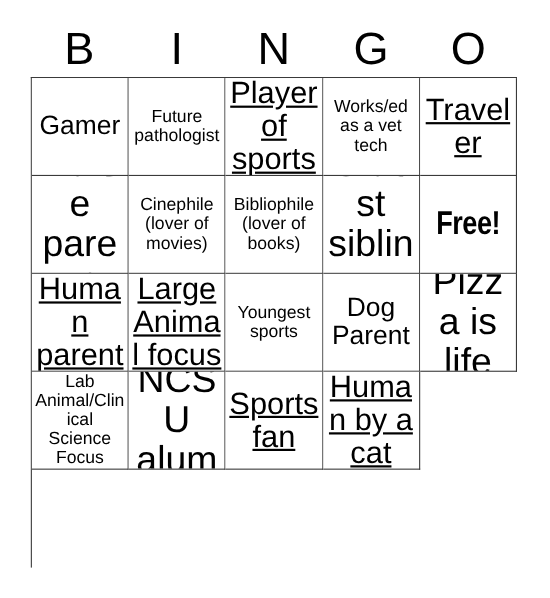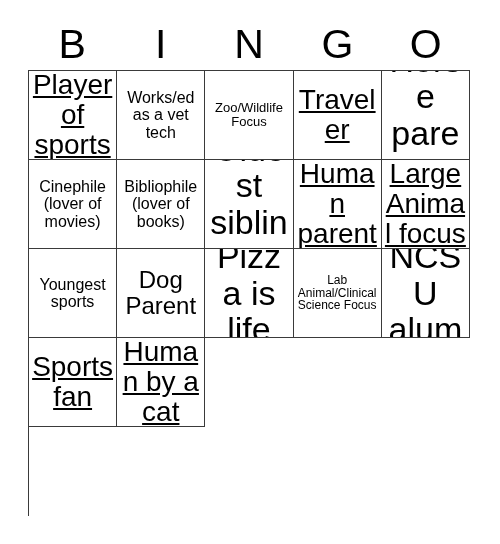--- a/index.html
+++ b/index.html
@@ -77,21 +77,21 @@
     line-height: 1.08;
     word-wrap: break-word;
   }
 
   
   .size-xl  .cell-text { font-size: 34px; }
   .size-lg  .cell-text { font-size: 24px; }
   .size-md  .cell-text { font-size: 28px; text-decoration: underline; }
   .size-sm  .cell-text { font-size: 16px; }
   .size-xs  .cell-text { font-size: 13px; }
-  .size-xxs .cell-text { font-size: 12px; }
+  .size-xxs .cell-text { font-size: 16px; }
 
   
   .cell.free .cell-text {
     font-size: 30px;
     font-weight: bold;
     transform: scaleX(0.82);
     transform-origin: center center;
     letter-spacing: -0.5px;
   }
 </style>
@@ -102,43 +102,49 @@
 
   <div id="header-row">
       <div class="header-letter">B</div>
       <div class="header-letter">I</div>
       <div class="header-letter">N</div>
       <div class="header-letter">G</div>
       <div class="header-letter">O</div>
     </div>
 
   <div id="grid">
+      <div class="cell size-lg">
+        <span class="cell-text">Gamer</span>
+      </div>
+      <div class="cell size-sm">
+        <span class="cell-text">Future pathologist</span>
+      </div>
       <div class="cell size-md">
         <span class="cell-text">Player of sports</span>
       </div>
       <div class="cell size-sm">
         <span class="cell-text">Works/ed as a vet tech</span>
-      </div>
-      <div class="cell size-xs">
-        <span class="cell-text">Zoo/Wildlife Focus</span>
       </div>
       <div class="cell size-md">
         <span class="cell-text">Traveler</span>
       </div>
       <div class="cell size-xl">
         <span class="cell-text">Horse parent</span>
       </div>
       <div class="cell size-sm">
         <span class="cell-text">Cinephile (lover of movies)</span>
       </div>
       <div class="cell size-sm">
         <span class="cell-text">Bibliophile (lover of books)</span>
       </div>
       <div class="cell size-xl">
         <span class="cell-text">Oldest sibling</span>
+      </div>
+      <div class="cell size-lg free">
+        <span class="cell-text">Free!</span>
       </div>
       <div class="cell size-md">
         <span class="cell-text">Human parent</span>
       </div>
       <div class="cell size-md">
         <span class="cell-text">Large Animal focus</span>
       </div>
       <div class="cell size-sm">
         <span class="cell-text">Youngest sports</span>
       </div>

